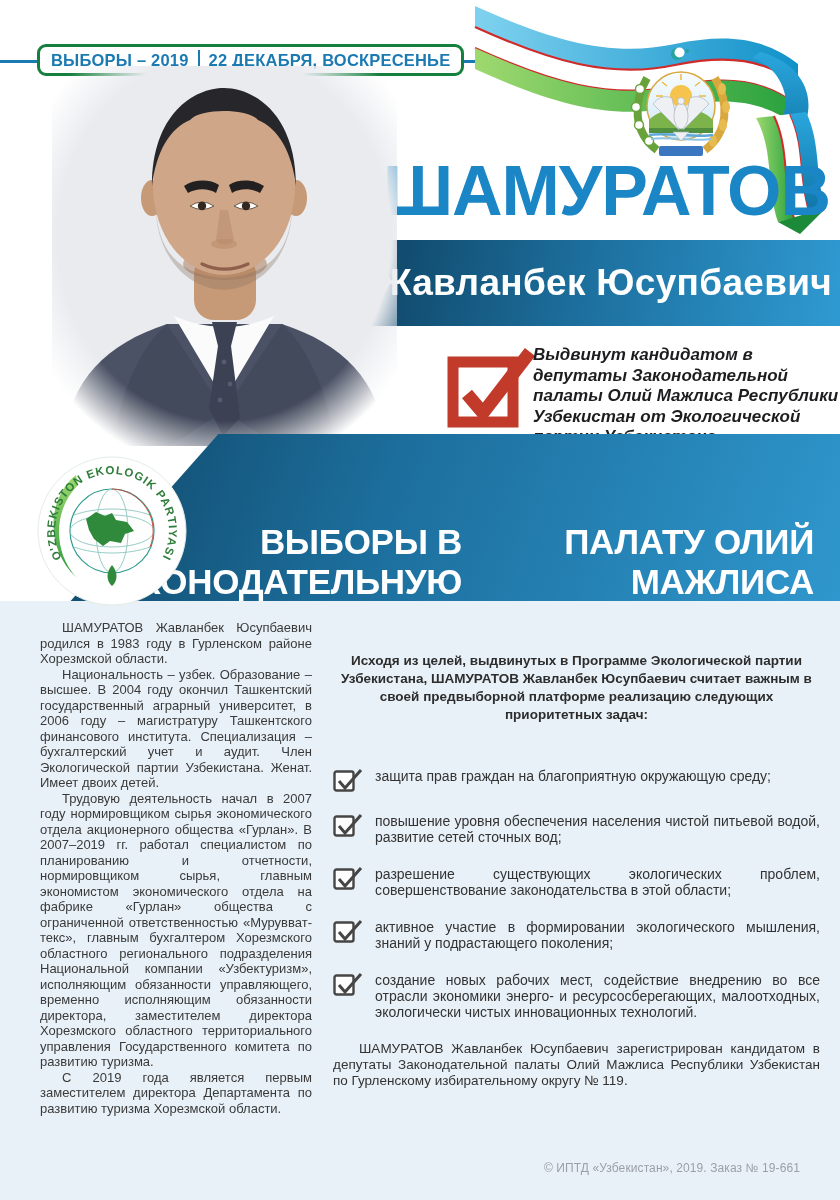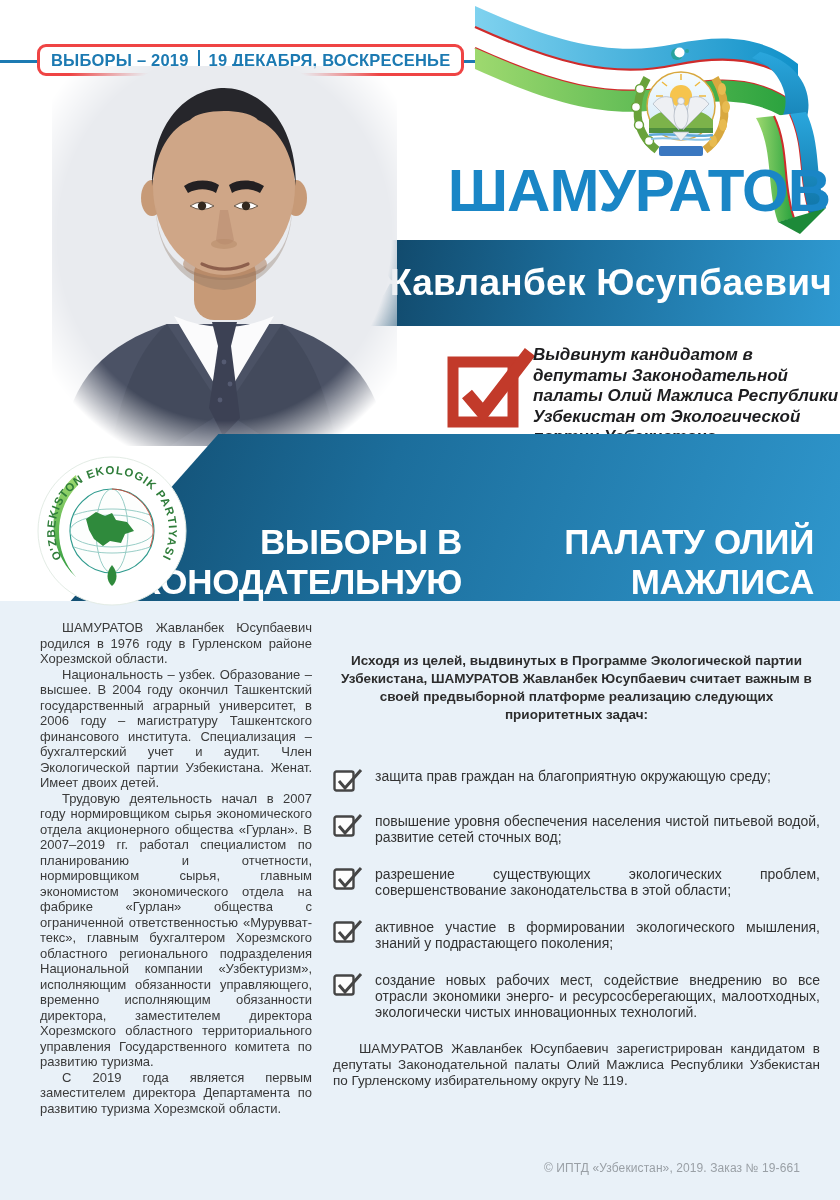--- a/index.html
+++ b/index.html
@@ -1,34 +1,34 @@
 <!DOCTYPE html>
 <html><head>
 <meta charset="utf-8">
 <style>
   html,body{margin:0;padding:0;background:#fff;}
   .page{position:relative;width:840px;height:1200px;background:#ffffff;overflow:hidden;
         font-family:"Liberation Sans",sans-serif;-webkit-font-smoothing:antialiased;}
 
   
   .top-line{position:absolute;left:0;top:60px;width:527px;height:3px;background:#1c7ab2;}
-  .badge{position:absolute;left:37px;top:44px;background:#fff;border:3px solid #ef4444;border-radius:9px;
+  .badge{position:absolute;left:37px;top:44px;background:#fff;border:3px solid #15803d;border-radius:9px;
          display:flex;align-items:center;gap:9px;padding:3px 11px;color:#1c7ab2;font-weight:bold;
          font-size:16.5px;white-space:nowrap;letter-spacing:0.2px;}
   .badge .divider{width:2px;height:20px;background:#1c7ab2;}
 
   
   .flag-svg{position:absolute;left:460px;top:0;width:380px;height:250px;}
   .emblem-svg{position:absolute;left:625px;top:44px;width:112px;height:118px;}
   .photo-svg{position:absolute;left:52px;top:66px;width:345px;height:380px;}
   .logo-svg{position:absolute;left:36px;top:455px;width:152px;height:152px;}
 
   
   .surname{position:absolute;right:10px;top:158px;width:760px;text-align:right;
-           font-size:60px;font-weight:800;color:#1a86c6;letter-spacing:-1px;line-height:66px;}
+           font-size:70px;font-weight:800;color:#1a86c6;letter-spacing:-1px;line-height:66px;}
   .name-bar{position:absolute;left:335px;top:240px;width:505px;height:86px;box-sizing:border-box;
             background:linear-gradient(100deg,#0e3f5e 0%,#1c6e9c 48%,#2f9ad2 100%);
             display:flex;align-items:center;justify-content:center;padding-left:35px;}
   .name-bar span{color:#fff;font-size:37px;font-weight:bold;letter-spacing:0.3px;}
 
   
   .ballot-svg{position:absolute;left:444px;top:346px;width:92px;height:86px;overflow:visible;}
   .nomination{position:absolute;left:533px;top:345px;width:307px;font-size:17px;line-height:20.5px;
               font-style:italic;font-weight:bold;color:#1d1d1f;}
 
@@ -144,21 +144,21 @@
     <g>
       <circle cx="52" cy="10" r="6" fill="#27a39e"></circle>
       <circle cx="54.5" cy="8.5" r="5" fill="#ffffff"></circle>
       <circle cx="62" cy="7" r="2" fill="#27a39e"></circle>
     </g>
   </svg>
 
   <div class="badge">
     <span>ВЫБОРЫ – 2019</span>
     <span class="divider"></span>
-    <span>19 ДЕКАБРЯ, ВОСКРЕСЕНЬЕ</span>
+    <span>22 ДЕКАБРЯ, ВОСКРЕСЕНЬЕ</span>
   </div>
 
   <div class="surname">ШАМУРАТОВ</div>
 
   <div class="name-bar">
     <span>Жавланбек Юсупбаевич</span>
   </div>
 
   <svg class="photo-svg" viewBox="0 0 345 380">
     <defs>
@@ -237,21 +237,21 @@
     <path d="M76,34 A42,42 0 0 1 114,92" fill="none" stroke="#cc4433" stroke-width="0.9"></path>
     <path d="M50,64 l10,-7 l9,4 l7,-3 l4,7 l11,2 l7,9 l-9,3 l-4,9 l-11,-2 l-7,5 l-9,-7 l-5,-9 Z" fill="#2f8a3c"></path>
     <path d="M40,20 C12,42 8,92 40,122 C18,98 16,56 42,30 Z" fill="url(#lgGreen)"></path>
     <path d="M76,110 C70,117 70,126 76,131 C82,126 82,117 76,110 Z" fill="#2f8a3c"></path>
     <text font-family="Liberation Sans, sans-serif" font-size="11.5" font-weight="bold" fill="#2f7d3a" letter-spacing="1">
       <textPath href="#ringPath" startOffset="50%" text-anchor="middle">O'ZBEKISTON EKOLOGIK PARTIYASI</textPath>
     </text>
   </svg>
 
   <div class="bio">
-    <p>ШАМУРАТОВ Жавланбек Юсупбаевич родился в 1976 году в Гурленском районе Хорезмской области.</p>
+    <p>ШАМУРАТОВ Жавланбек Юсупбаевич родился в 1983 году в Гурленском районе Хорезмской области.</p>
     <p>Национальность – узбек. Образование – высшее. В 2004 году окончил Ташкентский государственный аграрный университет, в 2006 году – магистратуру Ташкентского финансового института. Специализация – бухгалтерский учет и аудит. Член Экологической партии Узбекистана. Женат. Имеет двоих детей.</p>
     <p>Трудовую деятельность начал в 2007 году нормировщиком сырья экономического отдела акционерного общества «Гурлан». В 2007–2019 гг. работал специалистом по планированию и отчетности, нормировщиком сырья, главным экономистом экономического отдела на фабрике «Гурлан» общества с ограниченной ответственностью «Мурувват-текс», главным бухгалтером Хорезмского областного регионального подразделения Национальной компании «Узбектуризм», исполняющим обязанности управляющего, временно исполняющим обязанности директора, заместителем директора Хорезмского областного территориального управления Государственного комитета по развитию туризма.</p>
     <p>С 2019 года является первым заместителем директора Департамента по развитию туризма Хорезмской области.</p>
   </div>
 
   <div class="platform">
     <p class="intro">Исходя из целей, выдвинутых в Программе Экологической партии Узбекистана, ШАМУРАТОВ Жавланбек Юсупбаевич считает важным в своей предвыборной платформе реализацию следующих приоритетных задач:</p>
 
     <div class="item">
       <svg width="30" height="24" viewBox="0 0 30 24">

